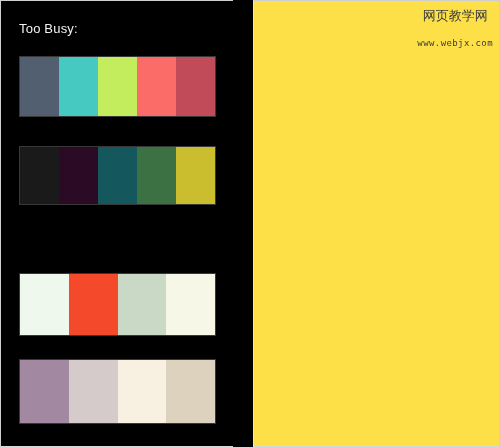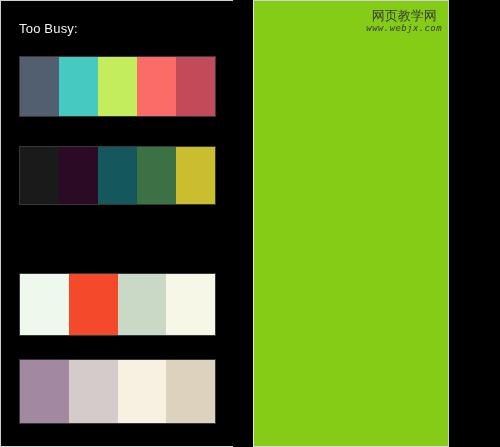--- a/index.html
+++ b/index.html
@@ -28,22 +28,22 @@
   #panel-dark {
     left: 0;
     width: 233px;
     background: #000000;
     border-top: 1px solid #cfcfcf;
     border-left: 1px solid #cfcfcf;
     border-bottom: 1px solid #d8d8d8;
   }
   #panel-light {
     left: 253px;
-    width: 196px;
-    background: #84cc16;
+    width: 247px;
+    background: #fde047;
     border-top: 1px solid #cfcfcf;
     border-right: 1px solid #cfcfcf;
     border-bottom: 1px solid #d8d8d8;
     border-left: 1px solid #e4e4e4;
   }
   
   .heading {
     position: absolute;
     font-size: 13px;
     letter-spacing: 0.2px;
@@ -70,22 +70,21 @@
     color: #3b3b3b;
     letter-spacing: 0px;
     display: block;
   }
   #watermark .wm-url {
     font-family: "DejaVu Sans Mono", monospace;
     font-size: 9px;
     color: #3b3b3b;
     letter-spacing: 0.4px;
     display: block;
-    margin-top: 1px;
-    font-style: italic;
+    margin-top: 16px;
   }
 
   
   .palette {
     position: absolute;
     display: flex;
     overflow: hidden;
   }
   .palette .swatch {
     flex: 1 1 0;

